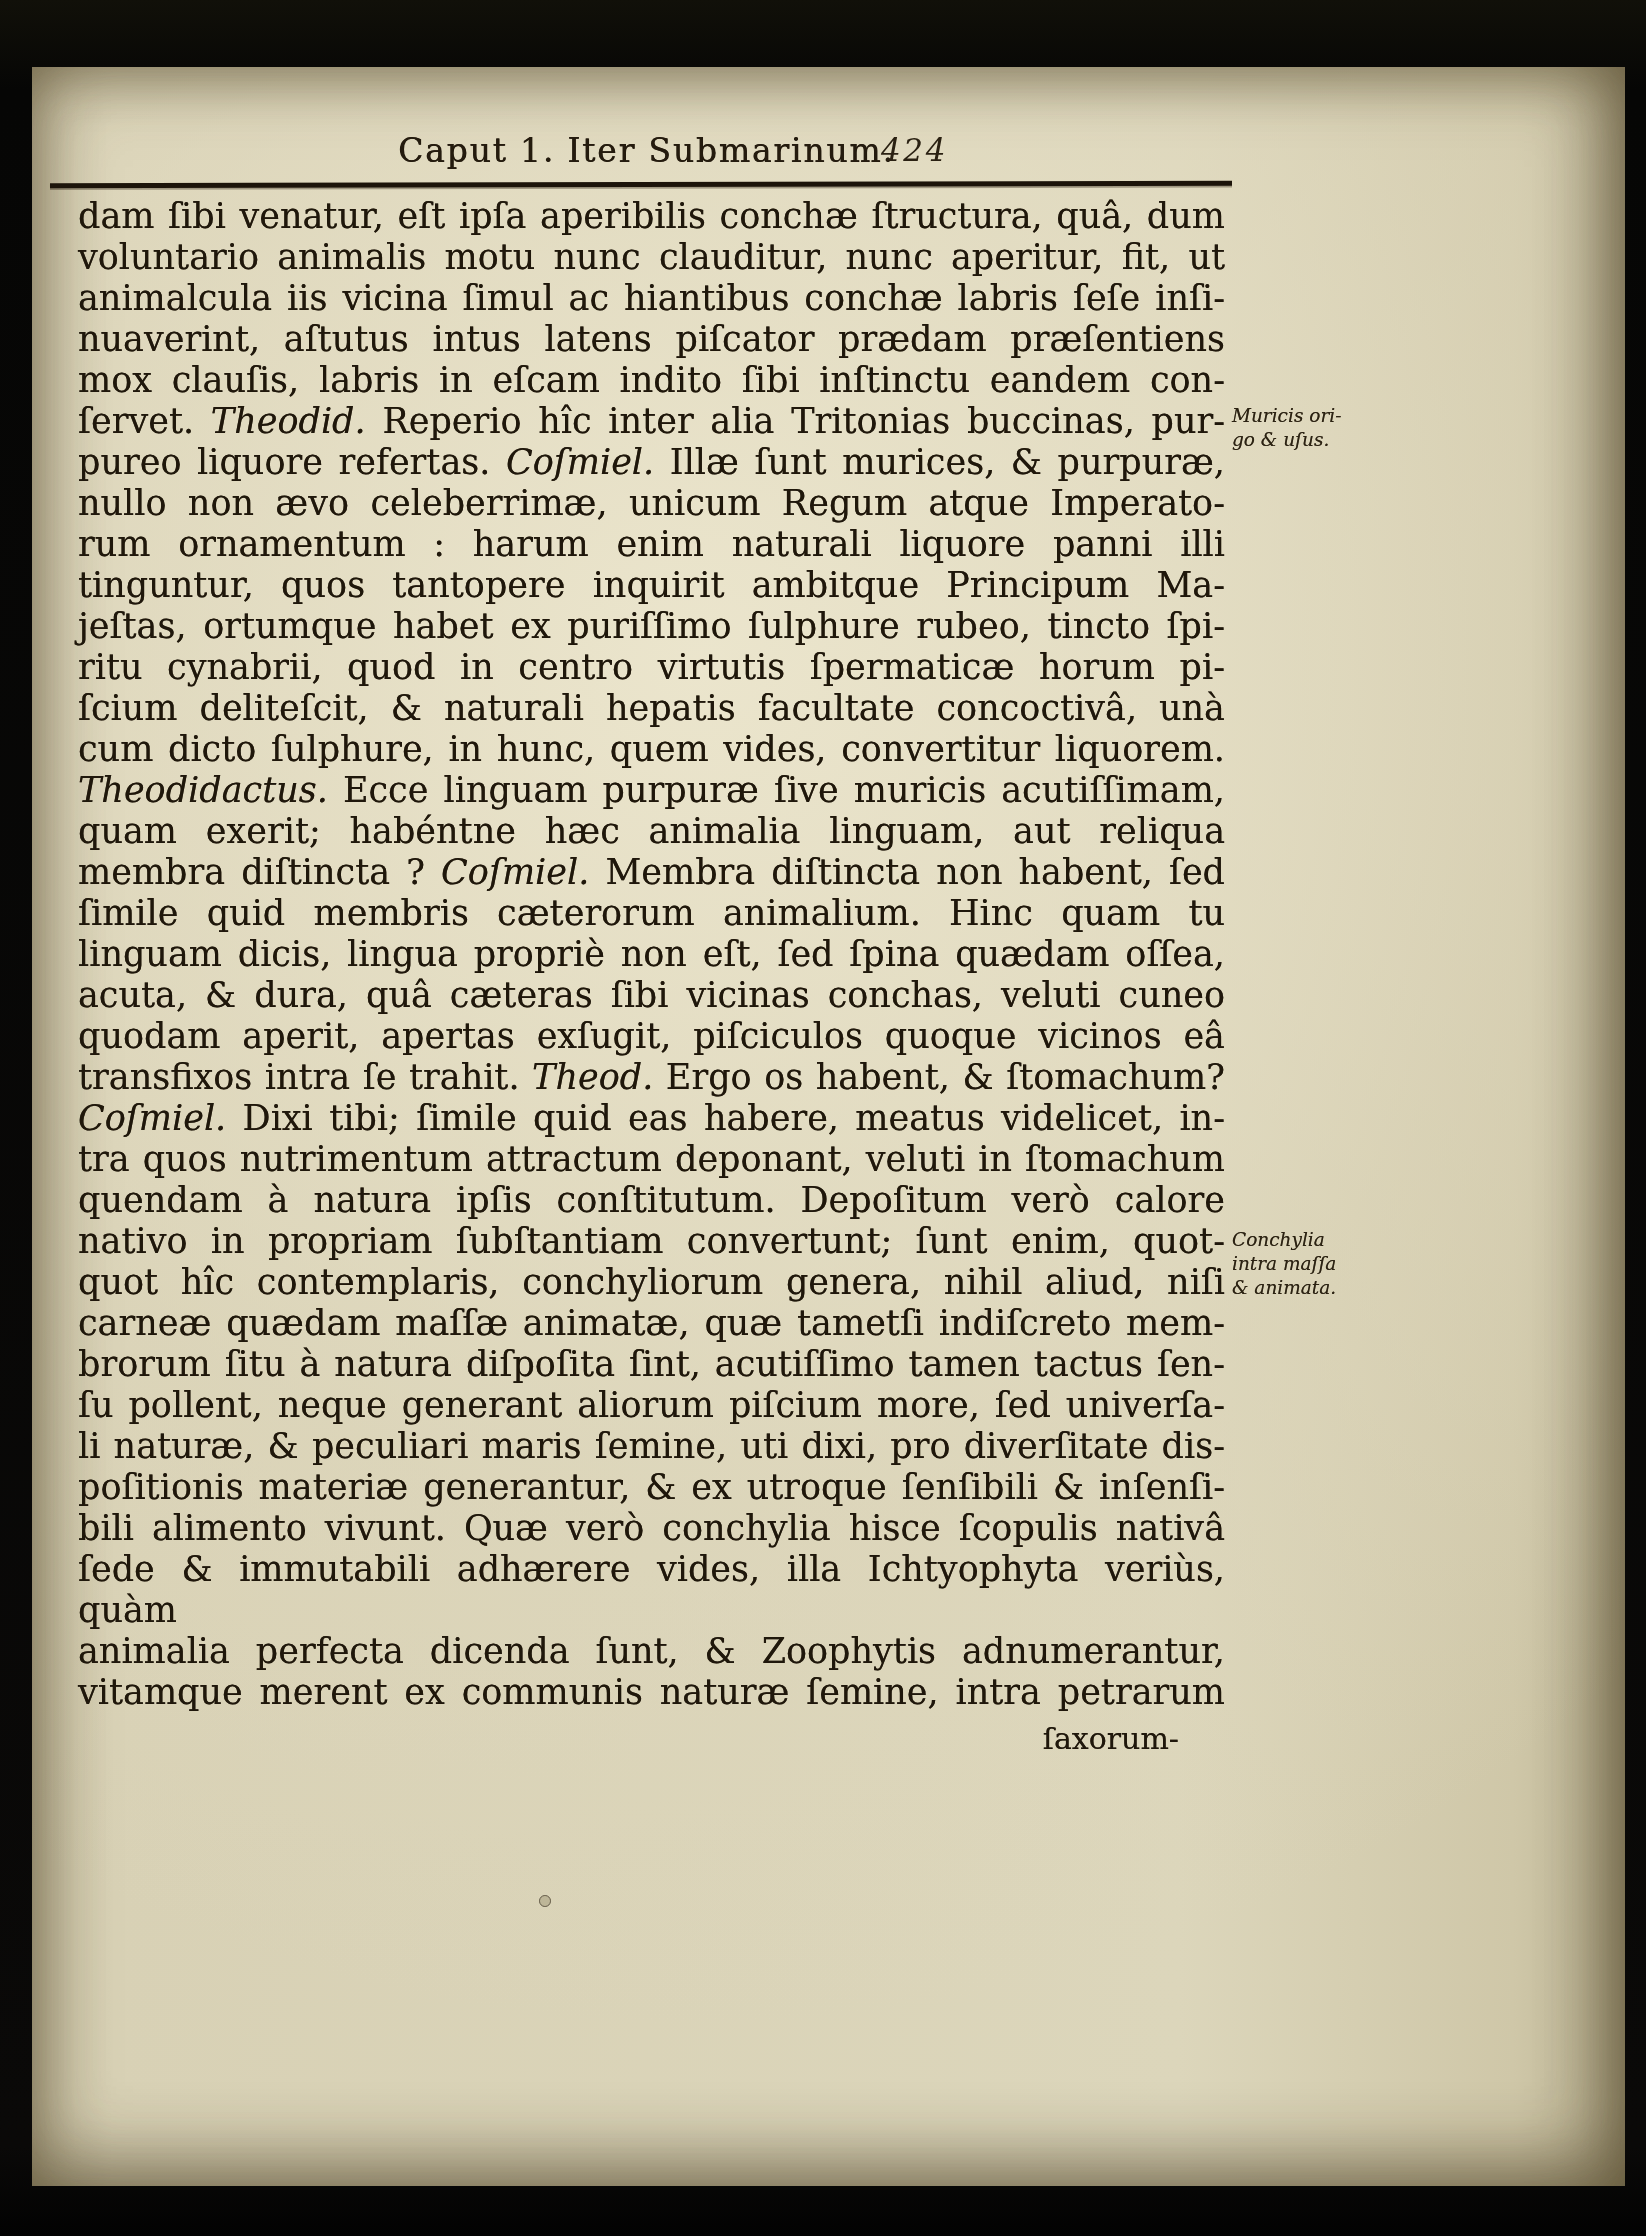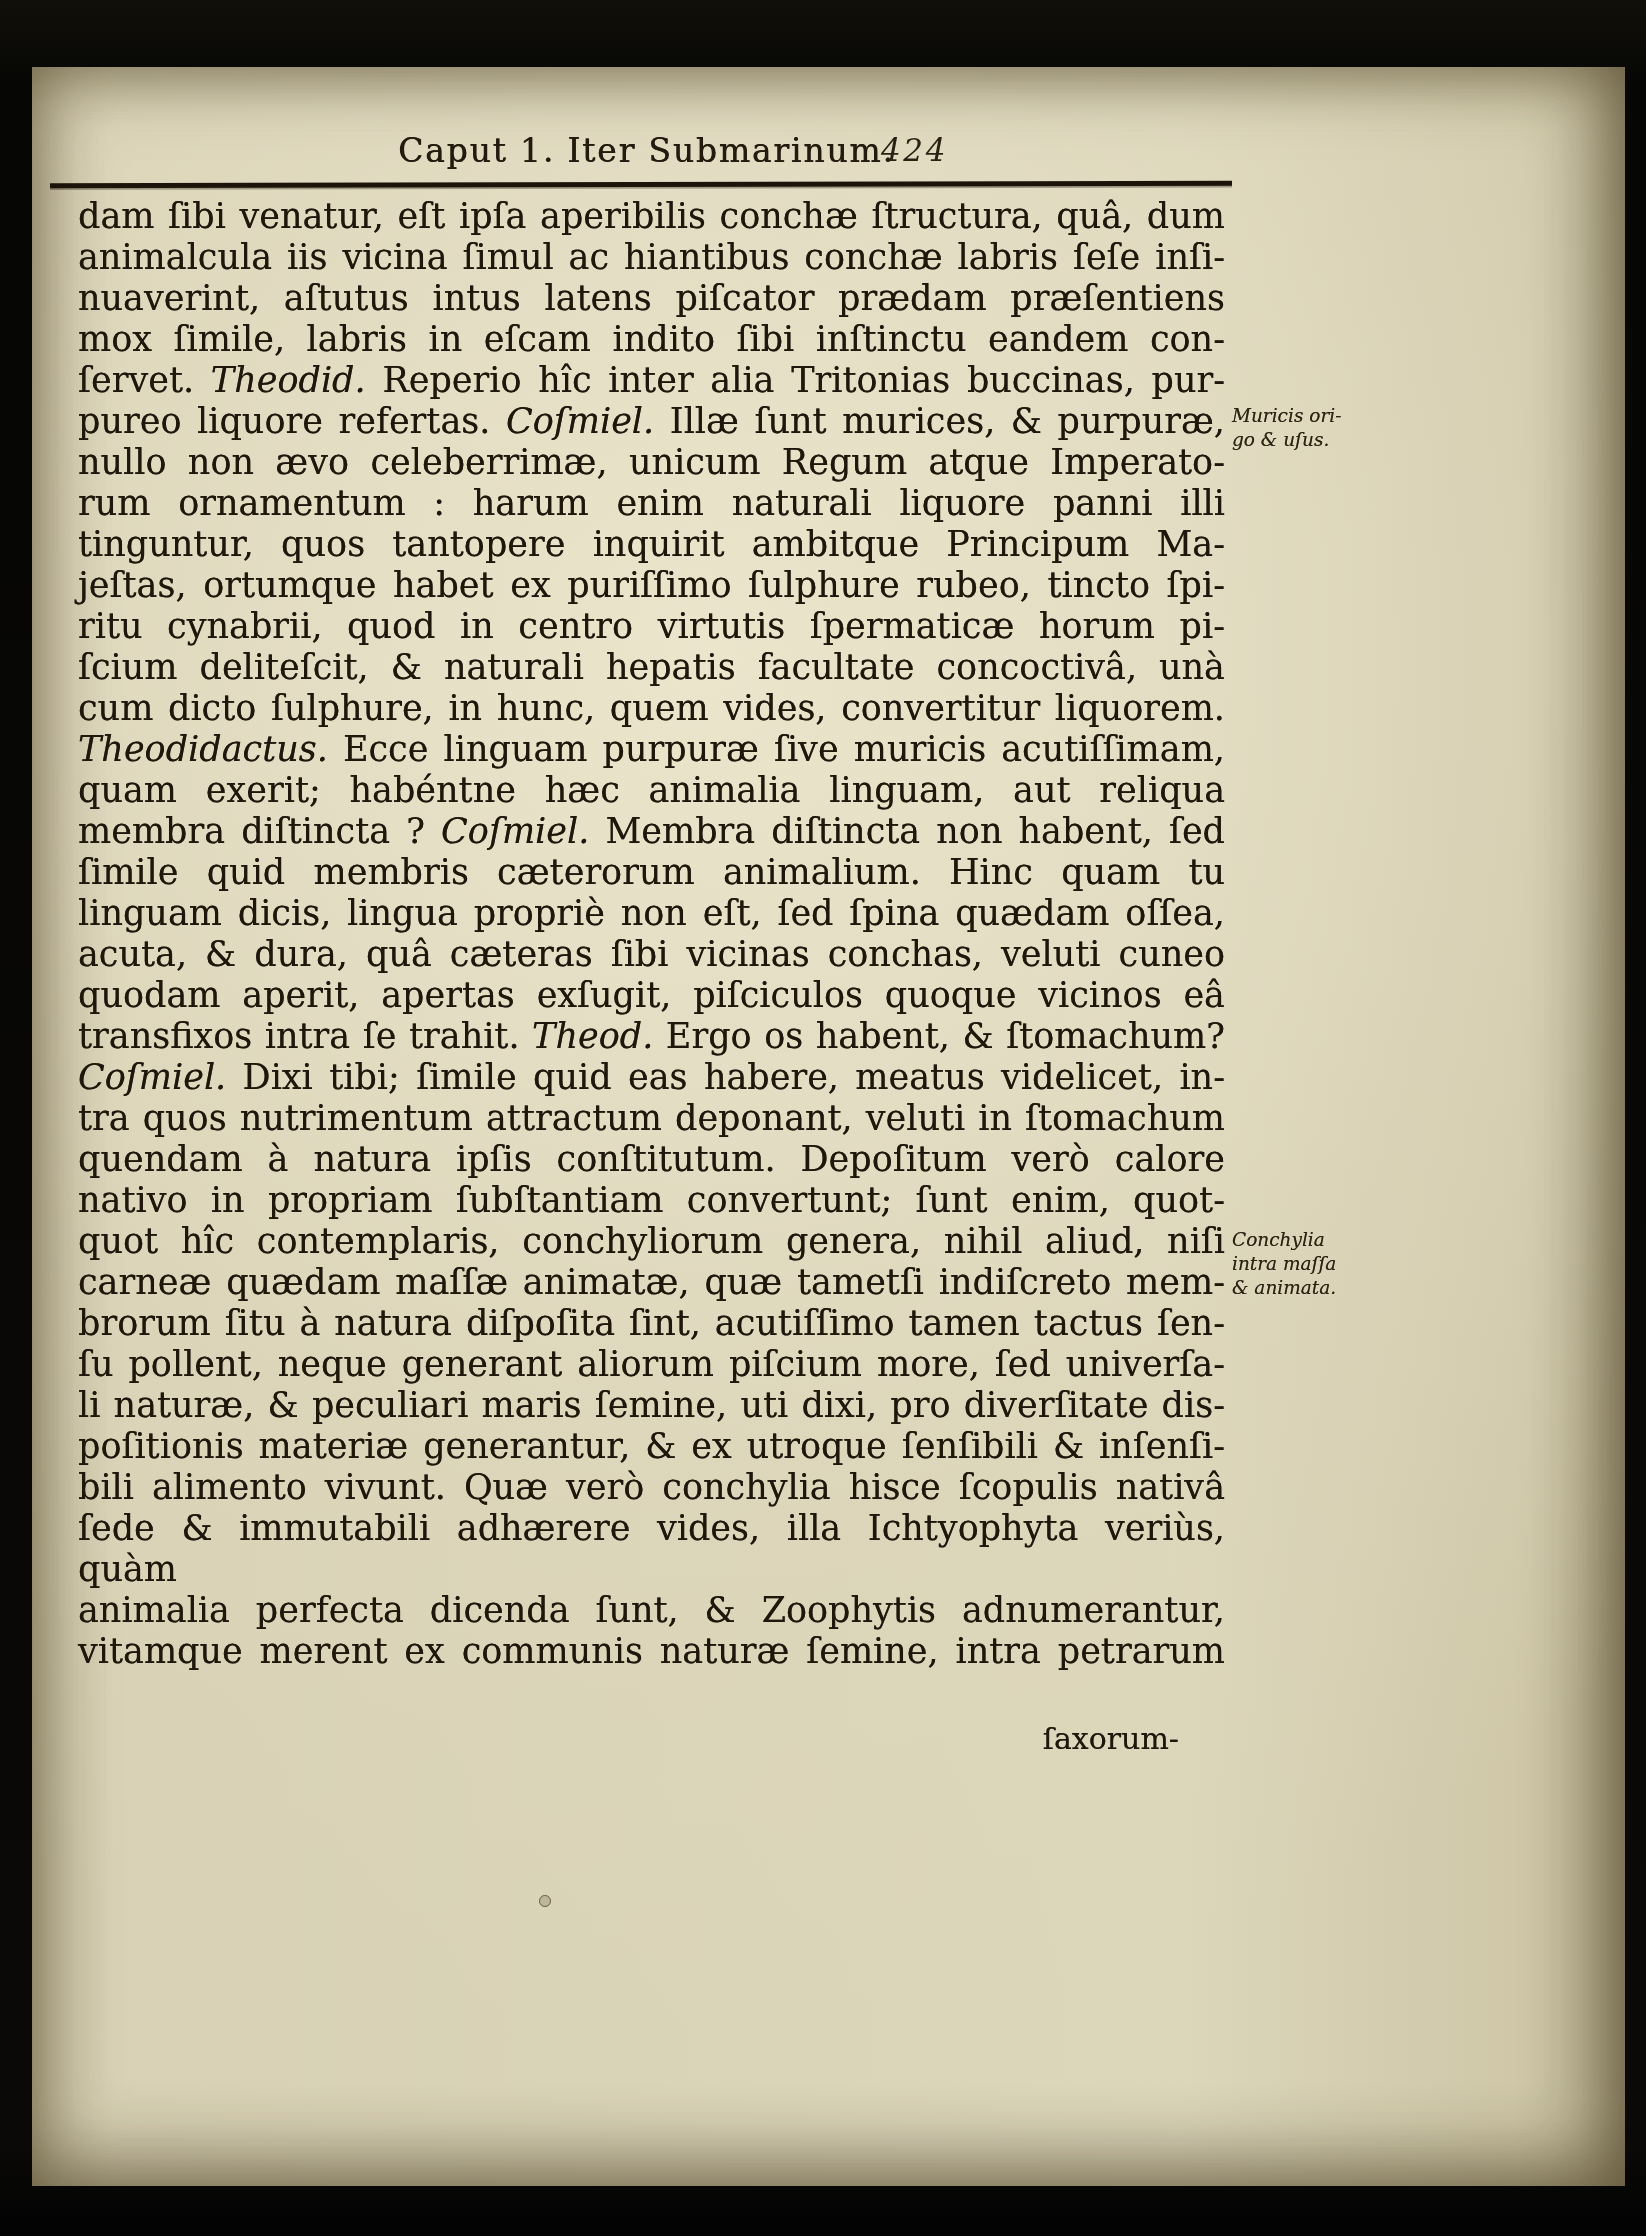--- a/index.html
+++ b/index.html
@@ -91,23 +91,24 @@
   <div class="page">
 
     <div class="header-title">Caput 1. Iter Submarinum.</div>
 
     <div class="page-number">424</div>
 
     <div class="rule"></div>
 
     <div class="body">
         <div class="line">dam ſibi venatur, eſt ipſa aperibilis conchæ ſtructura, quâ, dum</div>
+        <div class="line">voluntario animalis motu nunc clauditur, nunc aperitur, fit, ut</div>
         <div class="line">animalcula iis vicina ſimul ac hiantibus conchæ labris ſeſe inſi-</div>
         <div class="line">nuaverint, aſtutus intus latens piſcator prædam præſentiens</div>
-        <div class="line">mox ſimile, labris in eſcam indito ſibi inſtinctu eandem con-</div>
+        <div class="line">mox clauſis, labris in eſcam indito ſibi inſtinctu eandem con-</div>
         <div class="line">ſervet. <i>Theodid.</i> Reperio hîc inter alia Tritonias buccinas, pur-</div>
         <div class="line">pureo liquore refertas. <i>Coſmiel.</i> Illæ ſunt murices, &amp; purpuræ,</div>
         <div class="line">nullo non ævo celeberrimæ, unicum Regum atque Imperato-</div>
         <div class="line">rum ornamentum : harum enim naturali liquore panni illi</div>
         <div class="line">tinguntur, quos tantopere inquirit ambitque Principum Ma-</div>
         <div class="line">jeſtas, ortumque habet ex puriſſimo ſulphure rubeo, tincto ſpi-</div>
         <div class="line">ritu cynabrii, quod in centro virtutis ſpermaticæ horum pi-</div>
         <div class="line">ſcium deliteſcit, &amp; naturali hepatis facultate concoctivâ, unà</div>
         <div class="line">cum dicto ſulphure, in hunc, quem vides, convertitur liquorem.</div>
         <div class="line"><i>Theodidactus.</i> Ecce linguam purpuræ ſive muricis acutiſſimam,</div>

